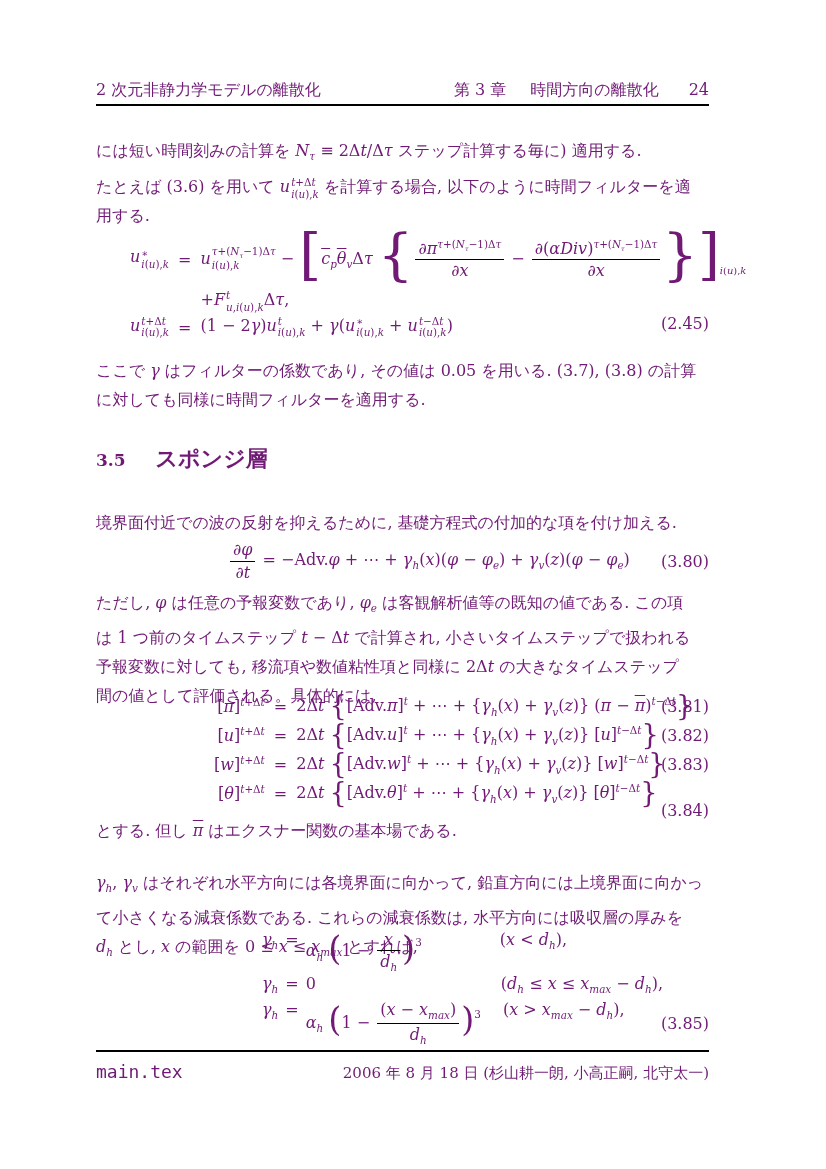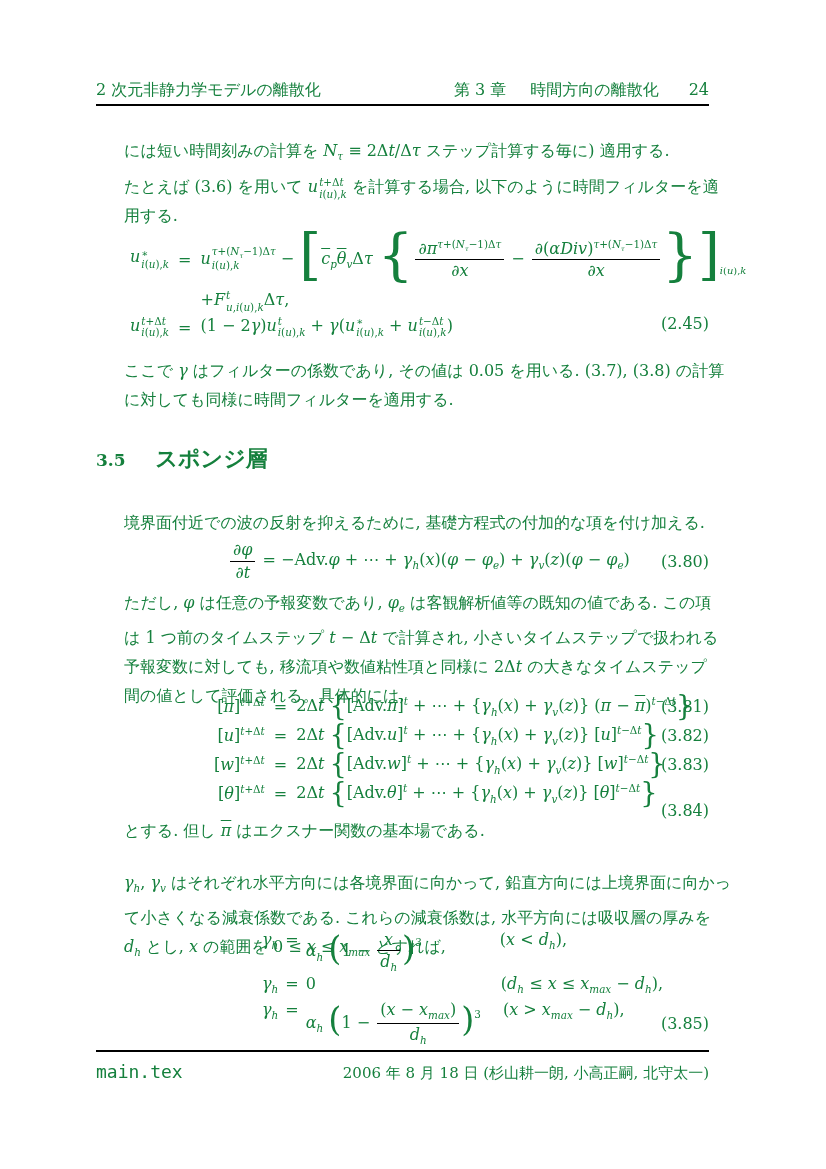--- a/index.html
+++ b/index.html
@@ -1,19 +1,19 @@
 <!DOCTYPE html>
 <html><head>
 <meta charset="utf-8">
 <style>
   html,body{margin:0;padding:0;background:#e8e8e8;}
-  .page{position:relative;width:826px;height:1169px;background:#ffffff;color:#15803d;
+  .page{position:relative;width:826px;height:1169px;background:#ffffff;color:#701a75;
         font-family:"DejaVu Serif","Liberation Serif",serif;overflow:hidden;margin:0 auto;}
   .abs{position:absolute;}
-  .para{font-size:16px;line-height:29px;text-align:left;margin-left:28px;}
+  .para{font-size:16px;line-height:29px;text-align:left;}
   
   .header{left:96px;top:80px;width:613px;height:24px;border-bottom:2px solid #000;
           display:flex;align-items:baseline;font-size:16px;}
   .hgroup{margin-left:auto;display:flex;align-items:baseline;}
   .htitle{margin-left:24px;}
   .pageno{margin-left:30px;}
   .footer{left:96px;top:1050px;width:613px;border-top:2px solid #000;padding-top:9px;
           display:flex;align-items:baseline;font-size:15px;}
   .ftex{font-family:"DejaVu Sans Mono","Liberation Mono",monospace;font-size:18px;}
   .fdate{margin-left:auto;}

